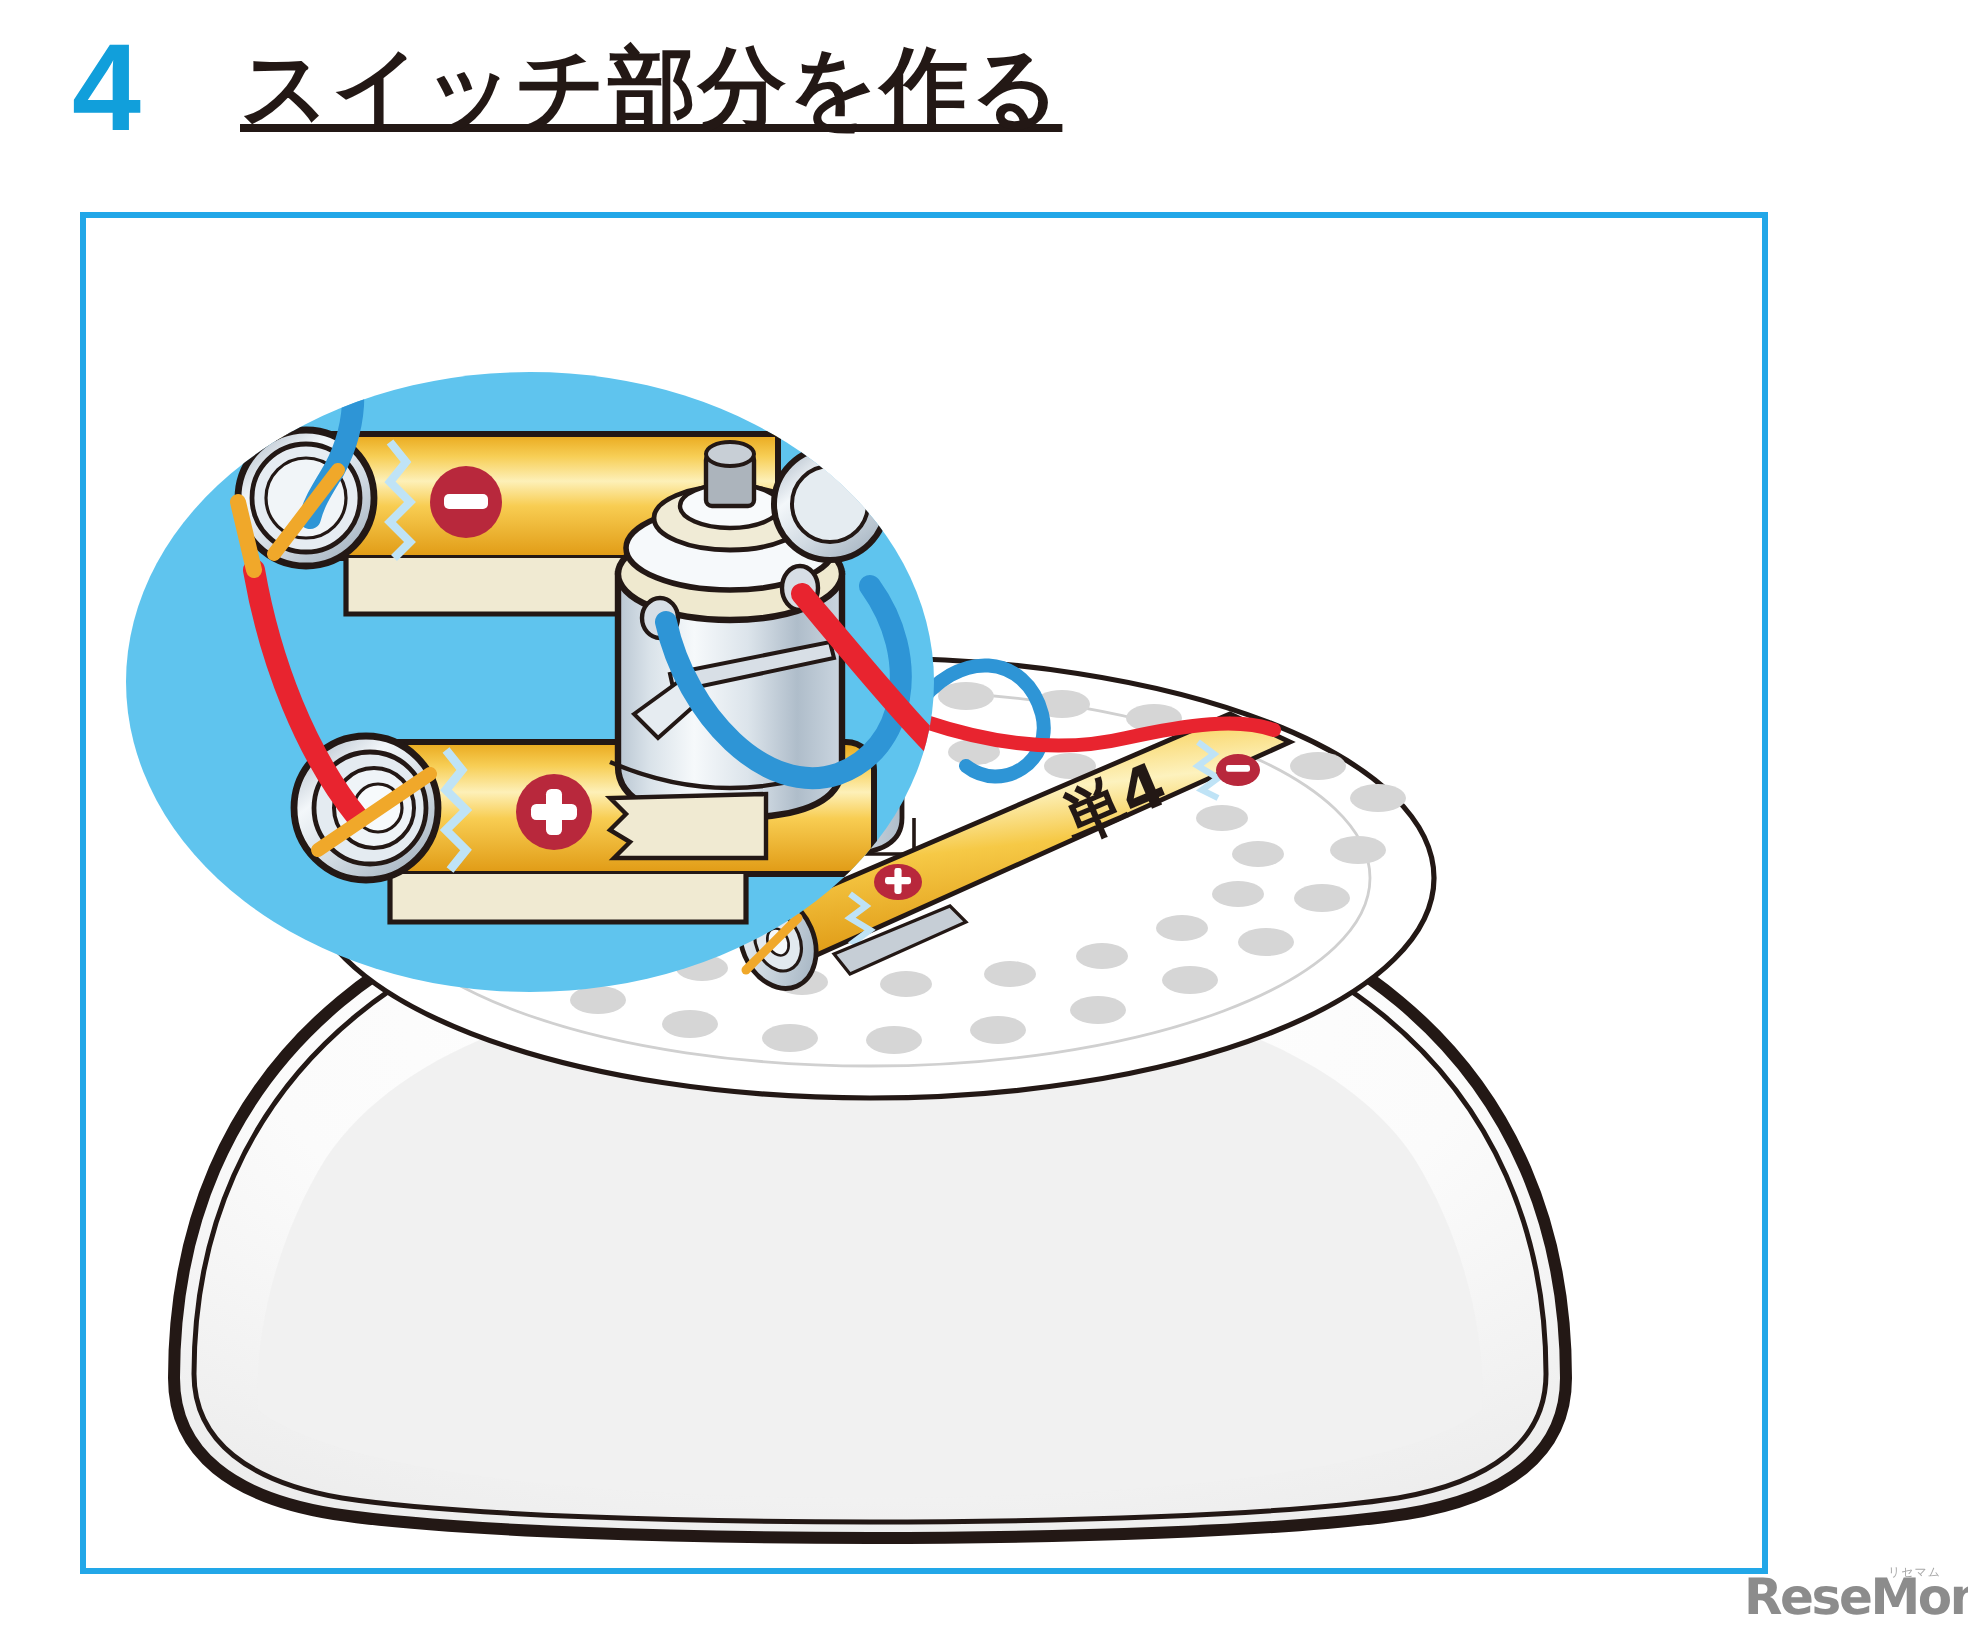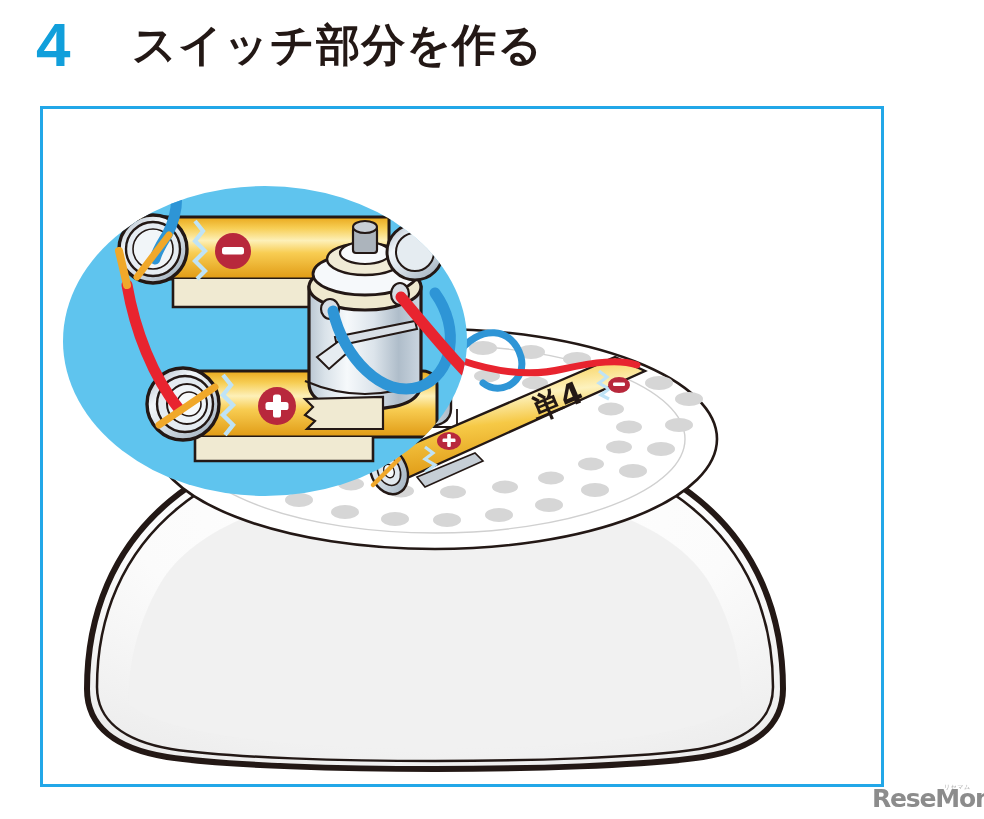--- a/index.html
+++ b/index.html
@@ -30,29 +30,30 @@
     top: 14px;
     font-size: 62px;
     font-weight: bold;
     color: #119FDB;
     line-height: 1;
     letter-spacing: -1px;
     font-family: "Liberation Sans", "DejaVu Sans", sans-serif;
   }
   #page-title {
     position: absolute;
-    left: 132px;
+    left: 120px;
     top: 21px;
     font-size: 44px;
     font-weight: bold;
     color: #231815;
     line-height: 1.1;
     letter-spacing: 1px;
     white-space: nowrap;
     font-family: "DejaVu Sans", "Liberation Sans", sans-serif;
+    text-decoration: underline;
   }
 
   
   #illustration-frame {
     position: absolute;
     left: 40px;
     top: 106px;
     width: 844px;
     height: 681px;
     border: 3px solid #22A7E8;

